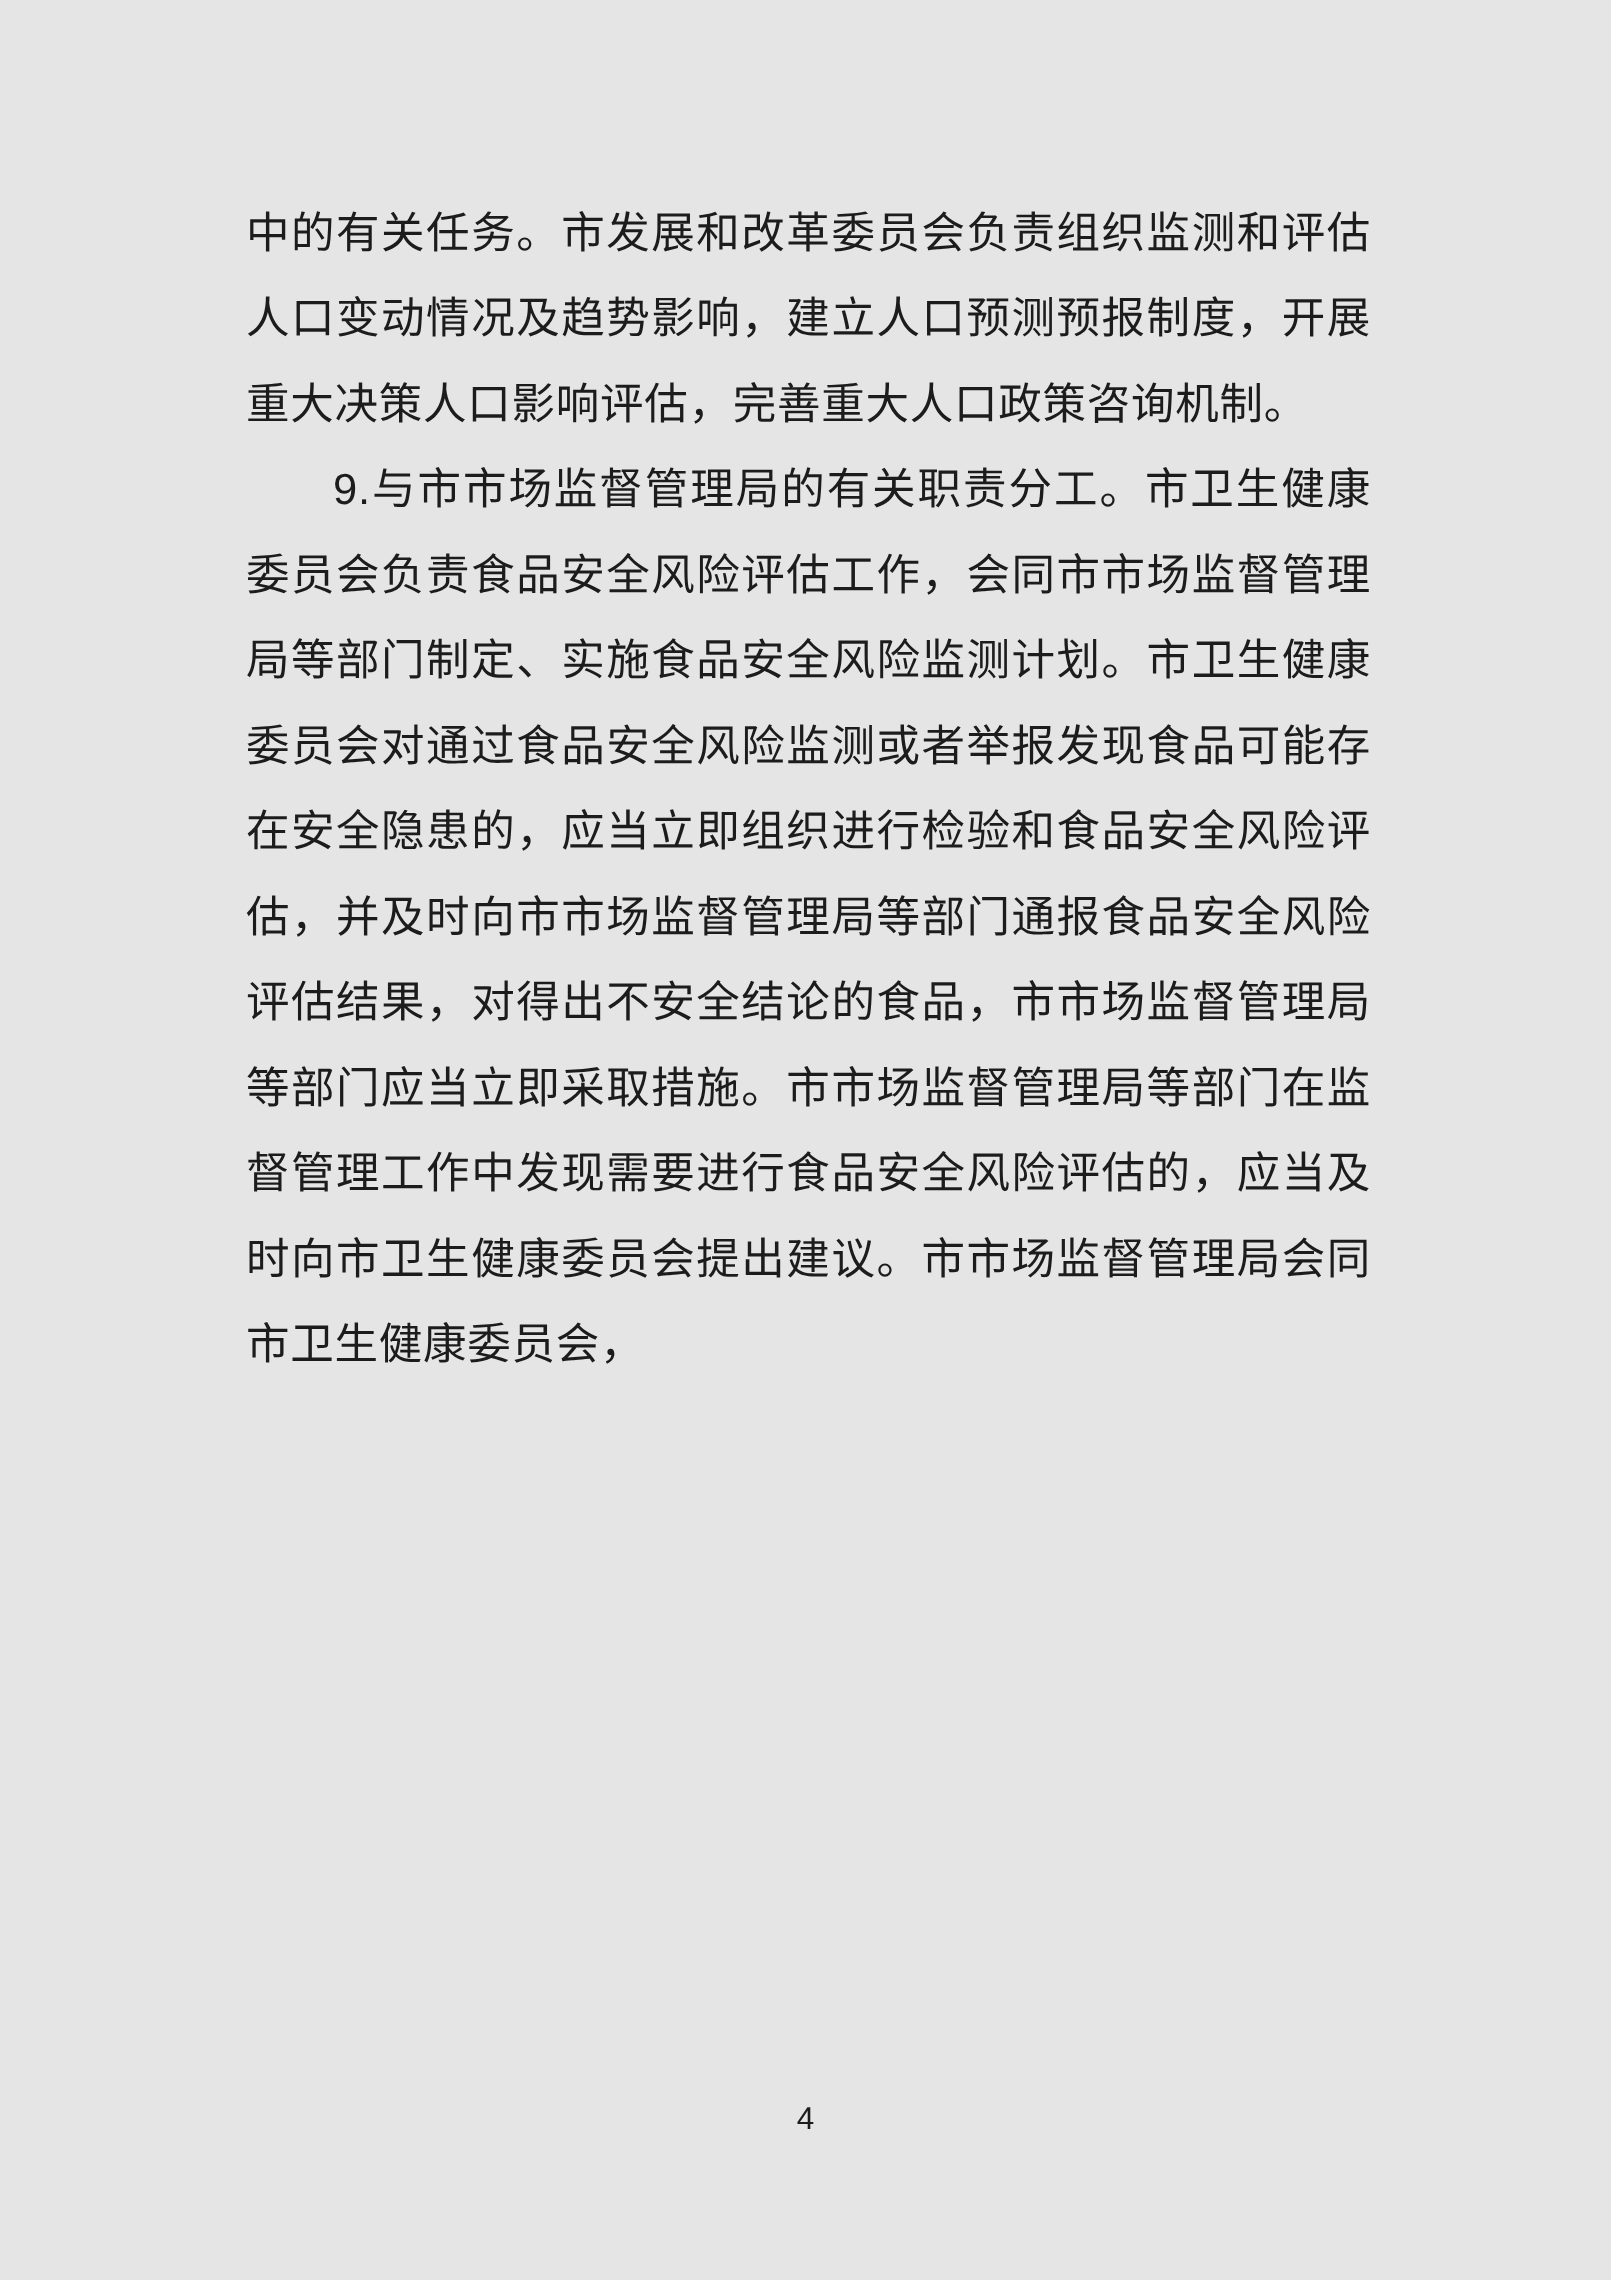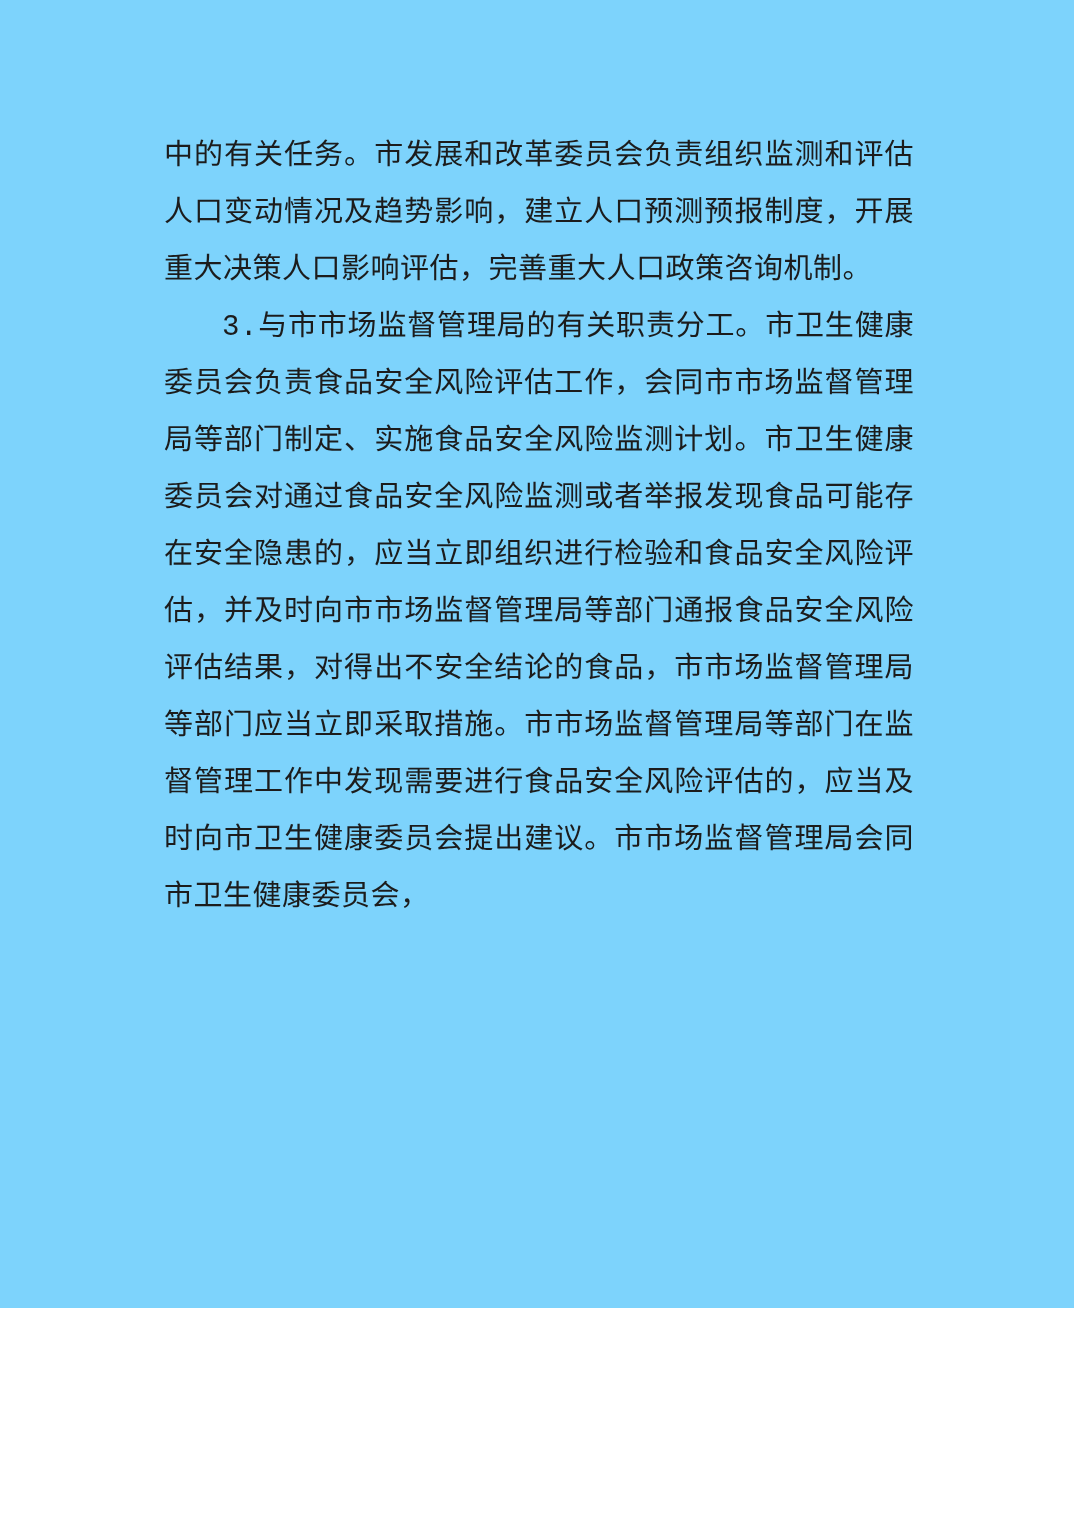--- a/index.html
+++ b/index.html
@@ -3,24 +3,24 @@
 <meta charset="utf-8">
 <style>
   html, body {
     margin: 0;
     padding: 0;
     background: #ffffff;
   }
   .page {
     position: relative;
     width: 1074px;
-    height: 1308px;
-    background: #7dd3fc;
+    height: 1520px;
+    background: #e5e5e5;
     overflow: hidden;
-    font-family: Liberation Mono, monospace;
+    font-family: Liberation Sans, sans-serif;
     color: #1c1c1c;
   }
   .doc-body {
     position: absolute;
     left: 164px;
     top: 128px;
     width: 750px;
     font-size: 29px;
     line-height: 57px;
     text-align: justify;
@@ -45,20 +45,20 @@
     color: #1c1c1c;
   }
 </style>
 </head>
 <body>
 
 <div class="page">
 
   <div class="doc-body">
     <p class="para">中的有关任务。市发展和改革委员会负责组织监测和评估人口变动情况及趋势影响，建立人口预测预报制度，开展重大决策人口影响评估，完善重大人口政策咨询机制。</p>
-    <p class="para indent">3.与市市场监督管理局的有关职责分工。市卫生健康委员会负责食品安全风险评估工作，会同市市场监督管理局等部门制定、实施食品安全风险监测计划。市卫生健康委员会对通过食品安全风险监测或者举报发现食品可能存在安全隐患的，应当立即组织进行检验和食品安全风险评估，并及时向市市场监督管理局等部门通报食品安全风险评估结果，对得出不安全结论的食品，市市场监督管理局等部门应当立即采取措施。市市场监督管理局等部门在监督管理工作中发现需要进行食品安全风险评估的，应当及时向市卫生健康委员会提出建议。市市场监督管理局会同市卫生健康委员会，</p>
+    <p class="para indent">9.与市市场监督管理局的有关职责分工。市卫生健康委员会负责食品安全风险评估工作，会同市市场监督管理局等部门制定、实施食品安全风险监测计划。市卫生健康委员会对通过食品安全风险监测或者举报发现食品可能存在安全隐患的，应当立即组织进行检验和食品安全风险评估，并及时向市市场监督管理局等部门通报食品安全风险评估结果，对得出不安全结论的食品，市市场监督管理局等部门应当立即采取措施。市市场监督管理局等部门在监督管理工作中发现需要进行食品安全风险评估的，应当及时向市卫生健康委员会提出建议。市市场监督管理局会同市卫生健康委员会，</p>
   </div>
 
   <div class="page-footer">
     <span>4</span>
   </div>
 
 </div>
 
 </body></html>

